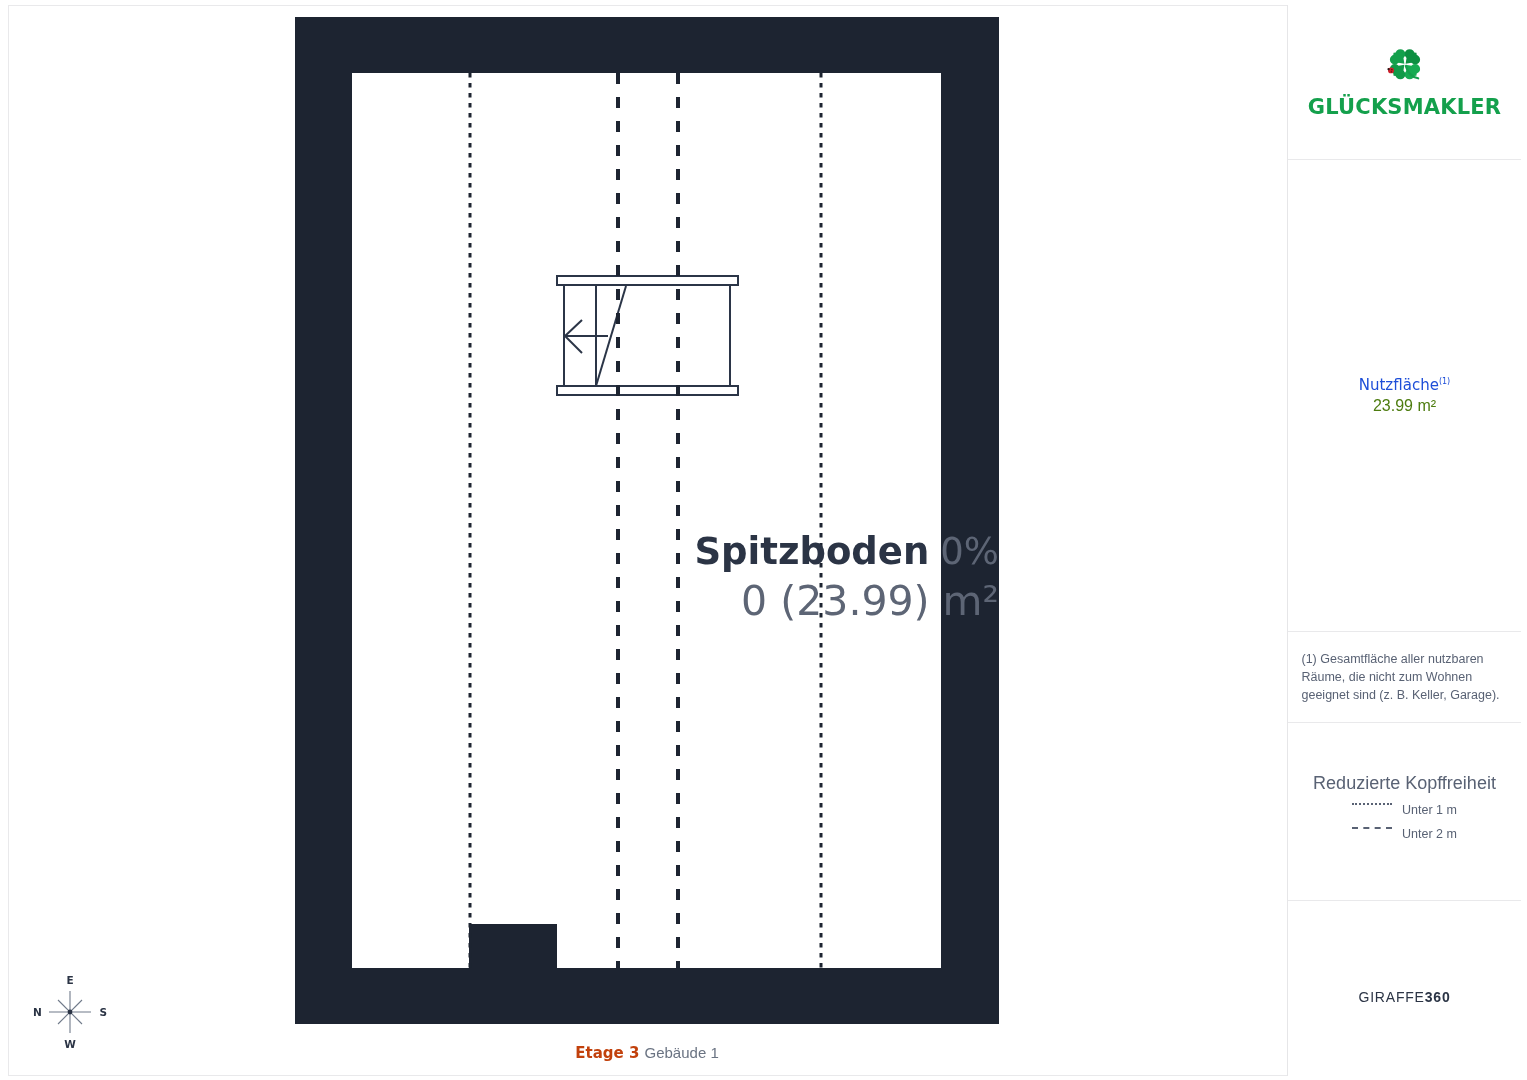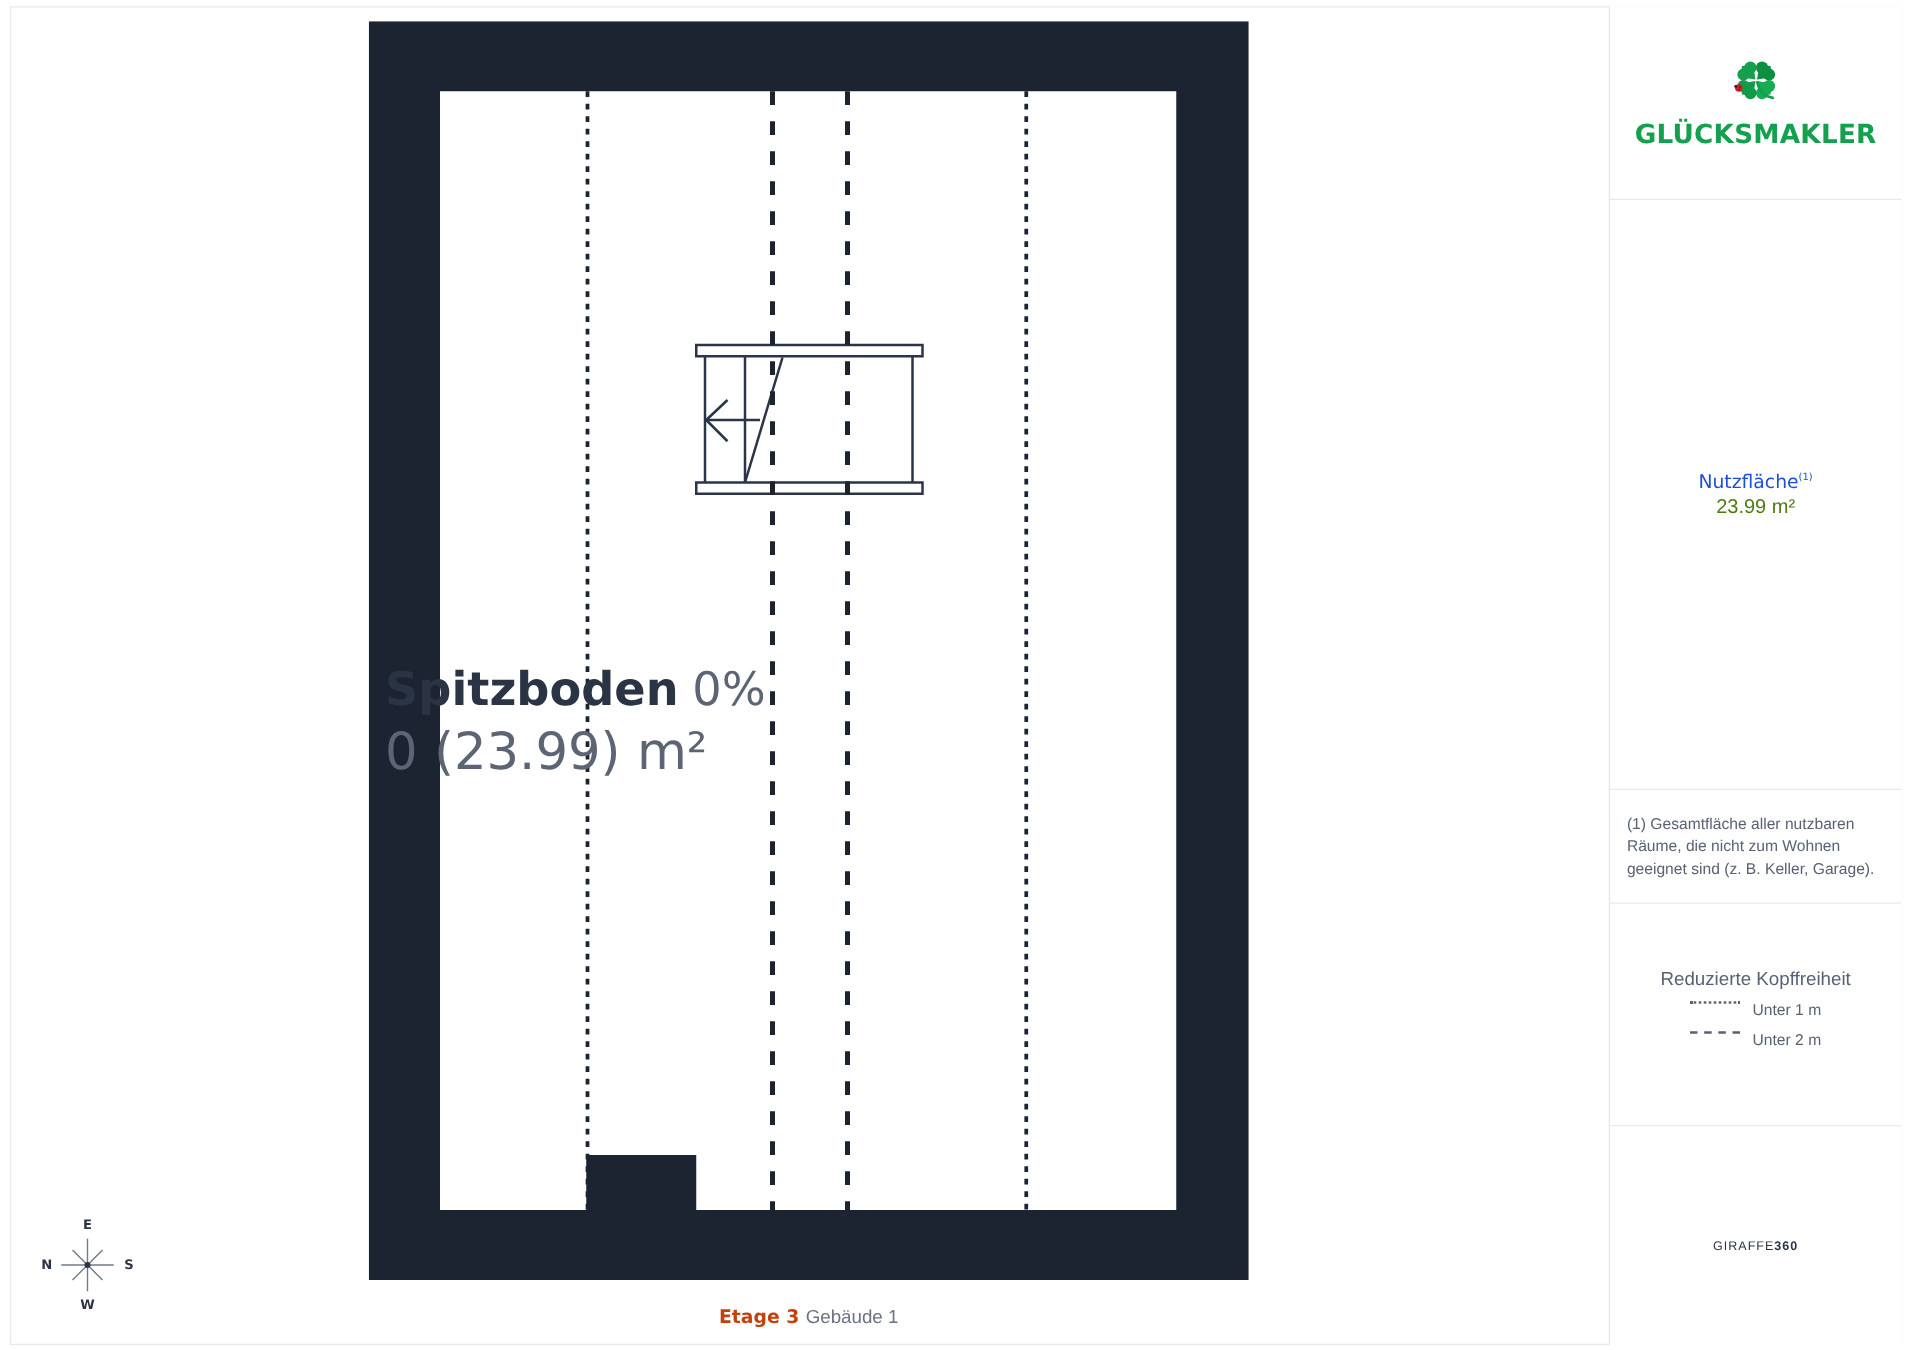--- a/index.html
+++ b/index.html
@@ -7,21 +7,21 @@
   body {
     width:1527px; height:1080px; position:relative; overflow:hidden;
     background:#ffffff; font-family:"Liberation Sans", sans-serif; color:#2b3445;
   }
   .frame {
     position:absolute; left:8px; top:5px; width:1513px; height:1071px;
     border:1px solid #e9e9eb; background:#fff;
   }
   
   .plan-svg { position:absolute; left:295px; top:17px; width:704px; height:1007px; }
-  .plan-title { position:absolute; left:308px; top:529px; width:704px; text-align:left; pointer-events:none; }
+  .plan-title { position:absolute; left:295px; top:529px; width:704px; text-align:right; pointer-events:none; }
   .title-line { font-family:"DejaVu Sans", sans-serif; font-size:37px; line-height:46px; color:#5d6575; }
   .room-name  { font-weight:bold; color:#2b3445; margin-right:11px; }
   .area-line  { font-family:"DejaVu Sans", sans-serif; font-size:41px; line-height:44px; color:#5d6575; margin-top:4px; }
   .plan-footer { position:absolute; left:295px; top:1044px; width:704px; text-align:center; font-size:15px; }
   .floor-label { font-family:"DejaVu Sans", sans-serif; font-weight:bold; color:#c2410c; margin-right:1px; }
   .building-label { color:#6a7382; }
   
   .compass { position:absolute; left:33px; top:974px; width:74px; height:76px; }
   .compass svg { position:absolute; left:50%; top:50%; transform:translate(-50%,-50%); }
   .compass span {
@@ -48,28 +48,28 @@
   .s-disclaimer { top:896px; height:175px; }
   .brand-name {
     font-family:"DejaVu Sans", sans-serif; font-weight:bold; font-size:21px;
     letter-spacing:0.2px; color:#14a04c;
   }
   .area-label { font-family:"DejaVu Sans", sans-serif; font-weight:normal; font-size:15px; color:#1d4ed8; }
   .area-label sup { font-size:8px; }
   .area-value { font-size:16px; color:#4d7c0f; margin-top:3px; }
   .side-note { font-size:12.5px; line-height:1.45; color:#596274; text-align:left; margin:0; }
   .s-footnote p { width:206px; }
-  .legend-title { font-size:15px; color:#596274; margin-bottom:9px;text-align:right; }
+  .legend-title { font-size:18px; color:#596274; margin-bottom:9px;text-align:right; }
   .legend-row { display:flex; gap:10px; height:24px; font-size:12.5px; color:#596274; }
   .swatch { width:40px; height:0; }
   .swatch-dotted { border-top:2px dotted #596274; }
   .swatch-dashed { border-top:2px dashed #596274; }
   .legend-note { width:218px; margin-top:8px; }
   .s-disclaimer p { width:218px; }
-  .giraffe { margin-top:17px; font-size:10px; letter-spacing:0.8px; color:#2b3445; }
+  .giraffe { margin-top:17px; font-size:14px; letter-spacing:0.8px; color:#2b3445; }
   .giraffe b { font-weight:bold; }
 </style>
 </head>
 <body>
 
 <div class="frame"></div>
 
 <svg class="plan-svg" viewBox="0 0 704 1007" aria-hidden="true">
 
   <rect x="0" y="0" width="704" height="1007" fill="#1d2431"></rect>

